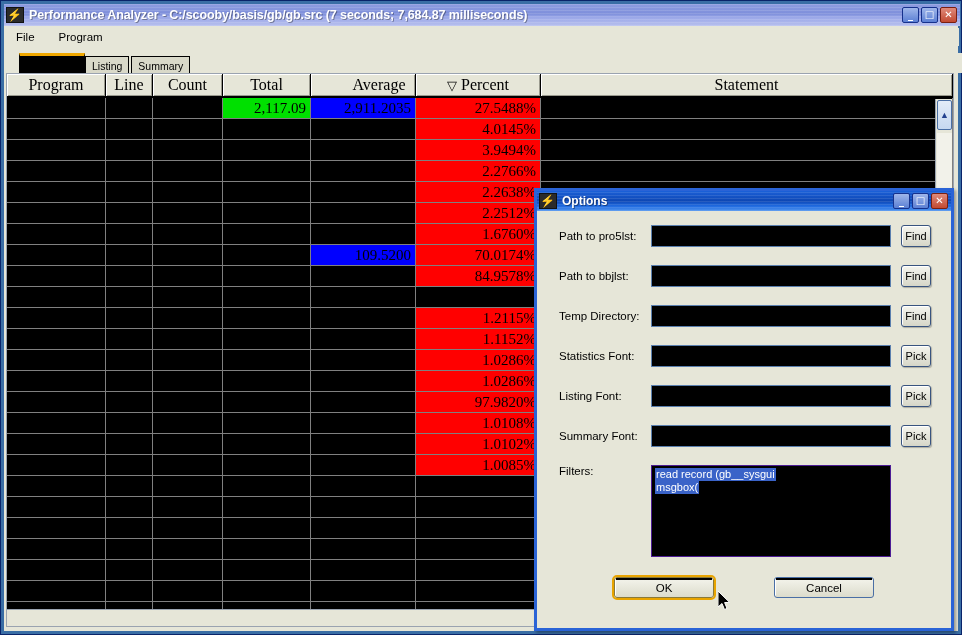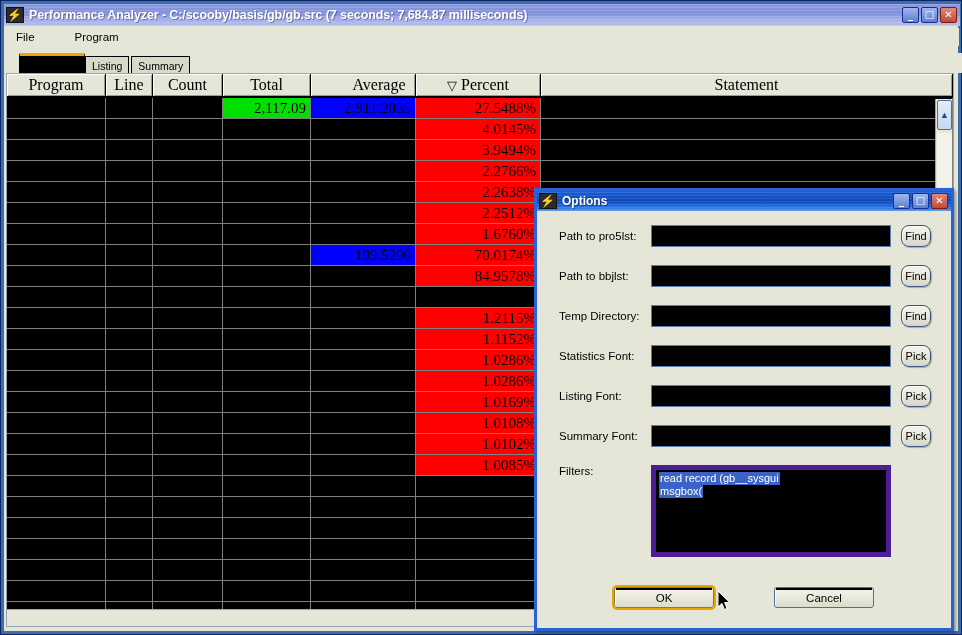--- a/index.html
+++ b/index.html
@@ -90,21 +90,20 @@
   .tb-glyph { font-size: 10px; font-weight: bold; }
 
   
   #main-menubar {
     position: absolute;
     left: 4px; top: 27px;
     width: 954px; height: 18px;
     background: #e6e6d8;
     display: flex; align-items: center;
     padding-left: 8px;
-    gap: 16px;
   }
   .menu-item {
     font-size: 11.5px;
     color: #000;
     margin-right: 18px;
     padding: 1px 3px;
     cursor: default;
   }
 
   
@@ -287,52 +286,52 @@
     color:#fff;
     font-size:11px;
     padding: 0 3px;
     flex:0 0 auto;
   }
   .field-btn {
     margin-left: 10px;
     width: 30px; height: 22px;
     background: linear-gradient(180deg,#f5f5ee,#d6d6c8);
     border: 1px solid #39547f;
-    border-radius: 8px;
+    border-radius: 3px;
     font-size: 11px;
     display:flex;align-items:center;justify-content:center;
     color:#000;
     box-shadow: inset 1px 1px 0 #ffffff, 1px 1px 1px rgba(0,0,0,0.25);
   }
   .filters-row {
     display:flex;
     padding-left: 22px;
     margin-top: 4px;
   }
   #filters-box {
     width: 240px;
     height: 92px;
     background: #000;
-    border:5px solid #4c1d95;
+    border:1px solid #4c1d95;
     padding: 2px 3px;
     font-size: 11px;
     color:#fff;
     line-height: 13px;
     overflow:hidden;
   }
   .filter-line {
     background:#3a63c8;
     color:#ffffff;
     display:inline-block;
     padding: 0 1px;
   }
   #dlg-buttons {
     position:absolute;
     left:0; right:0;
-    bottom: 20px;
+    bottom: 30px;
     display:flex;
     justify-content:center;
     gap: 60px;
   }
   .dlg-btn {
     width: 100px; height: 21px;
     background: linear-gradient(180deg,#f4f4ec,#dcdccc);
     border: 1px solid #4a6fa5;
     border-radius: 3px;
     font-size: 11.5px;
@@ -538,21 +537,21 @@
             <div class="gcell c-average"></div>
             <div class="gcell c-percent hl-red">1.0286%</div>
             <div class="gcell c-stmt stmt"></div>
           </div>
           <div class="grow">
             <div class="gcell c-program"></div>
             <div class="gcell c-line"></div>
             <div class="gcell c-count"></div>
             <div class="gcell c-total"></div>
             <div class="gcell c-average"></div>
-            <div class="gcell c-percent hl-red">1.0169%</div>
+            <div class="gcell c-percent hl-red">97.9820%</div>
             <div class="gcell c-stmt stmt"></div>
           </div>
           <div class="grow">
             <div class="gcell c-program"></div>
             <div class="gcell c-line"></div>
             <div class="gcell c-count"></div>
             <div class="gcell c-total"></div>
             <div class="gcell c-average"></div>
             <div class="gcell c-percent hl-red">1.0108%</div>
             <div class="gcell c-stmt stmt"></div>

